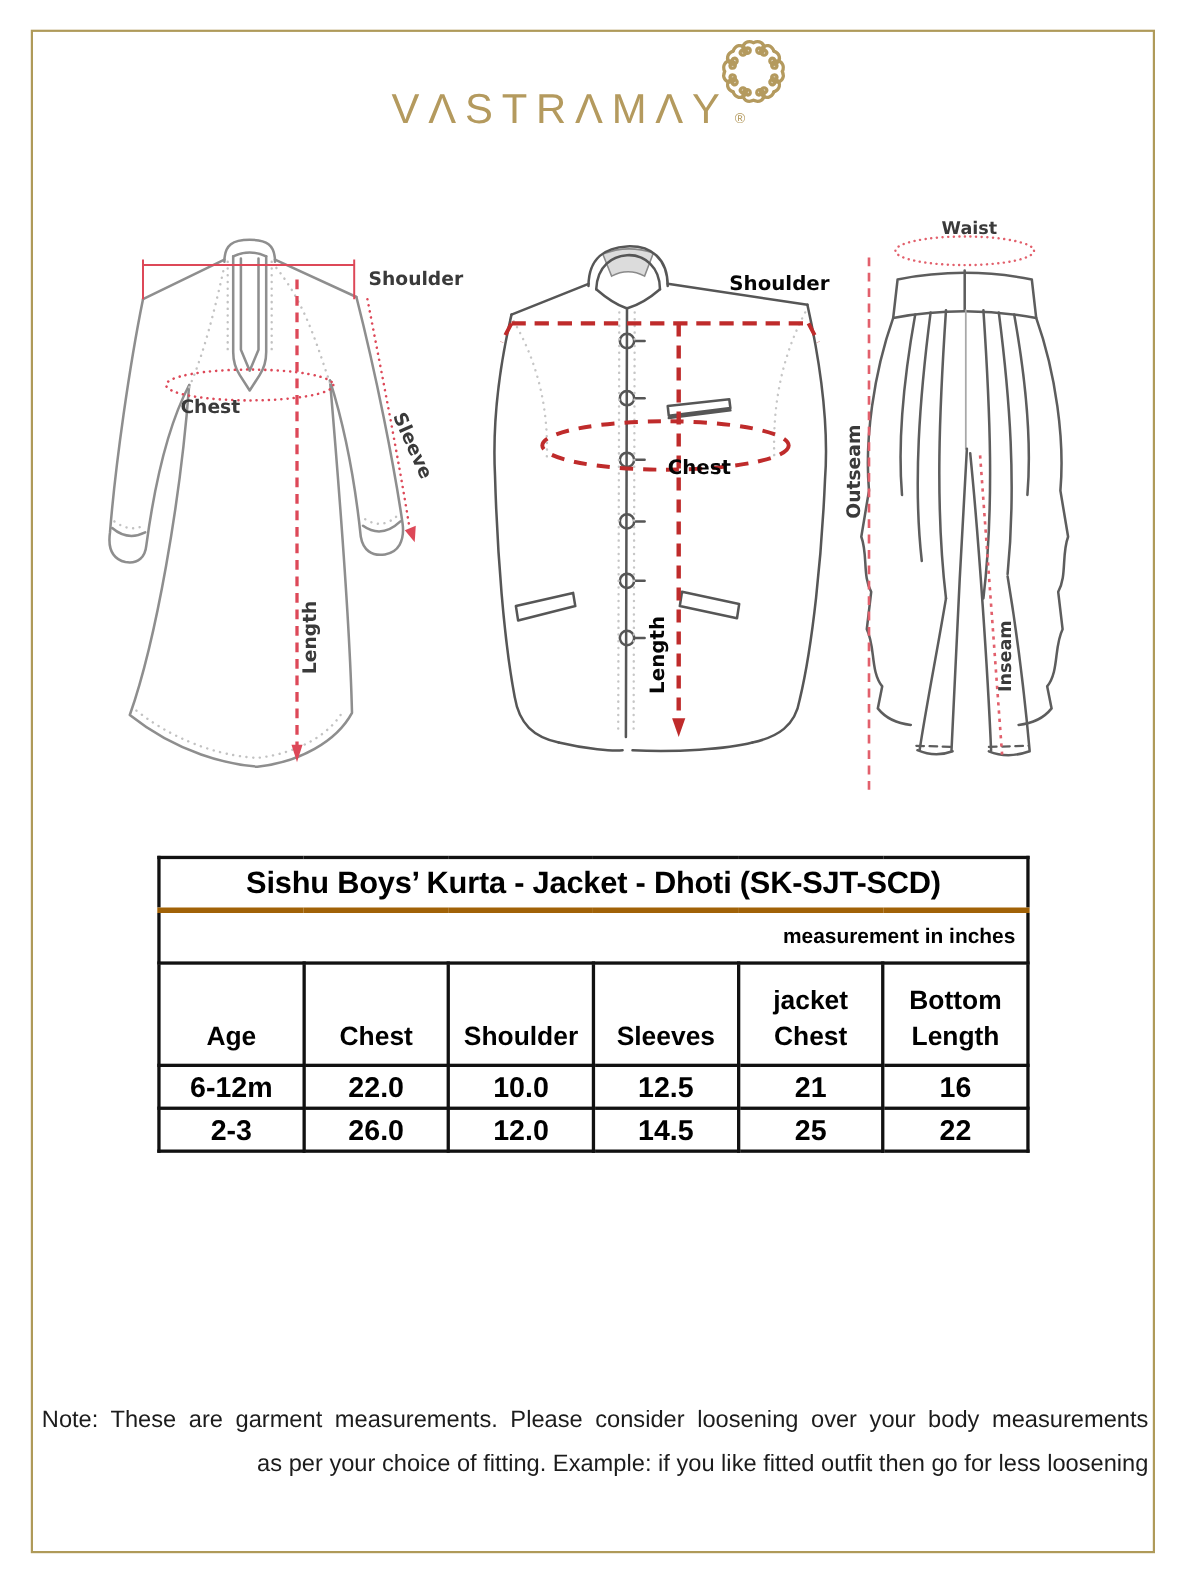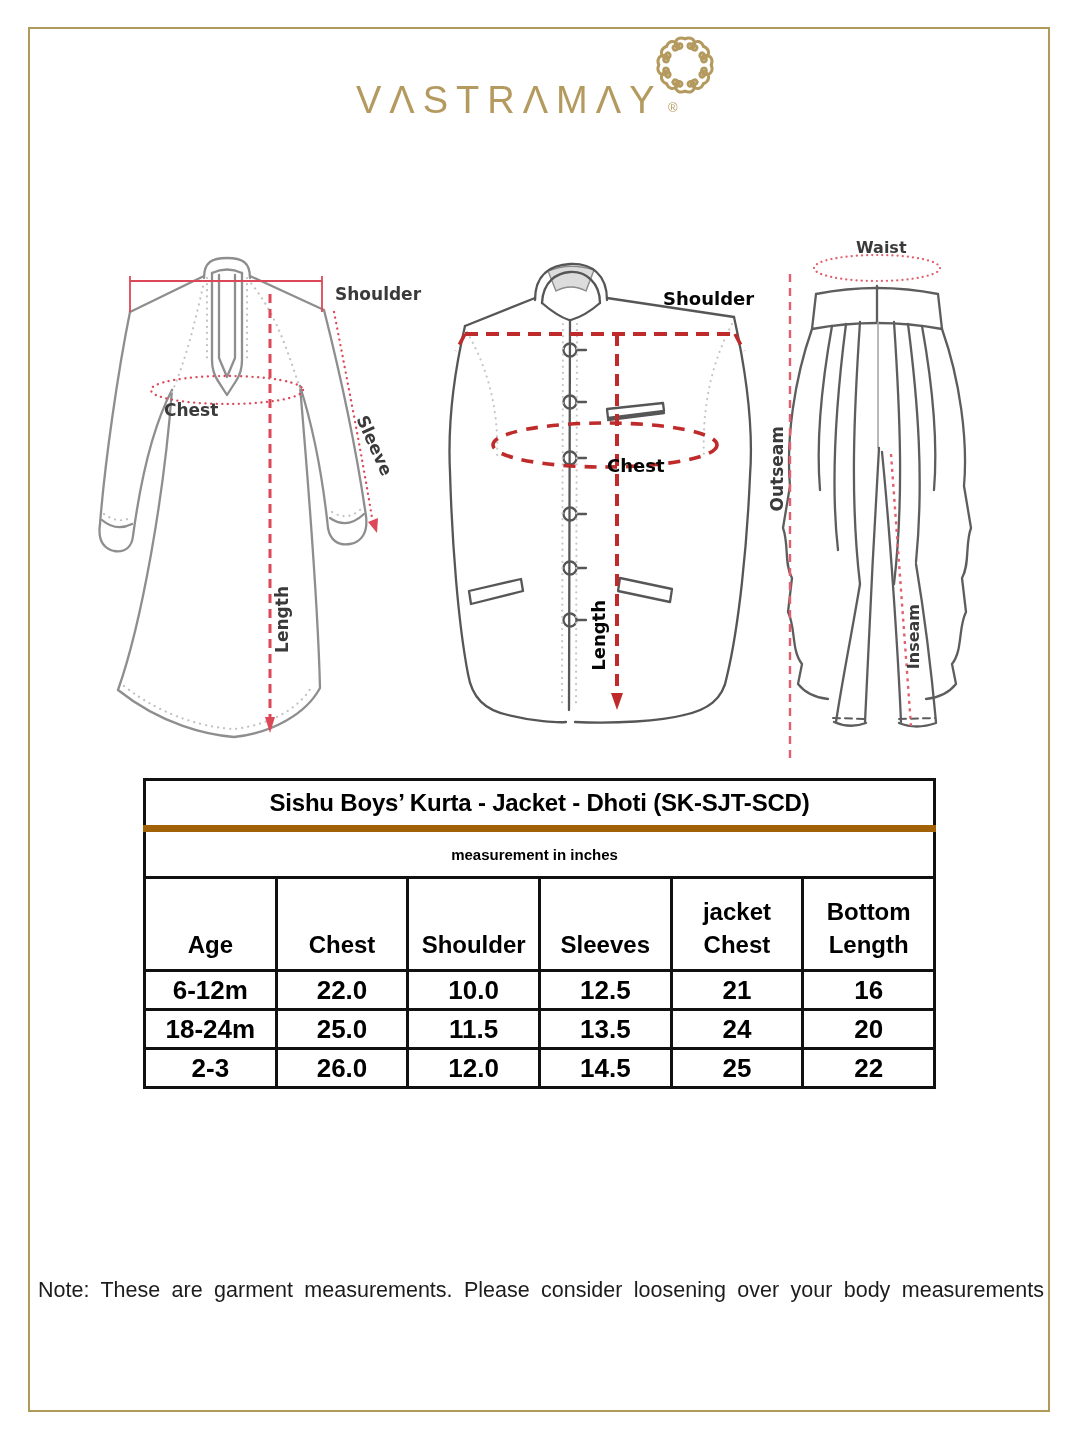--- a/index.html
+++ b/index.html
@@ -9,40 +9,40 @@
   .frame{position:absolute;left:28px;top:27px;width:1018px;height:1381px;
          border:2.5px solid #af9a59;pointer-events:none;}
 
   
   .wordmark{position:absolute;left:356px;top:79px;font-size:38px;letter-spacing:8px;
             color:#b49a5e;font-weight:400;white-space:nowrap;text-align:center;}
   .regmark{position:absolute;left:668px;top:100px;font-size:13px;color:#b49a5e;}
   .emblem{position:absolute;left:654px;top:34px;width:62px;height:62px;}
 
   
-  .dwrap{position:absolute;margin-top:40px;}
+  .dwrap{position:absolute;}
   .dwrap svg{position:absolute;left:0;top:0;overflow:visible;}
   .dlabel{position:absolute;font-family:"DejaVu Sans",sans-serif;font-weight:700;
           font-size:17px;color:#3a3a3a;white-space:nowrap;line-height:1;}
   .dlabel.jk{font-size:18px;color:#050505;}
   .vlabel{writing-mode:vertical-rl;transform:rotate(180deg);}
   .rlabel{transform:rotate(66deg);transform-origin:0 0;}
 
   .sketch{fill:none;stroke-width:2.3;stroke-linecap:round;stroke-linejoin:round;}
   .dots{fill:none;stroke-width:2.2;stroke-linecap:round;stroke-dasharray:0.1 6;}
 
   
   .size-table{position:absolute;left:143px;top:778px;width:793px;
               border-collapse:collapse;table-layout:fixed;
               font-family:"Liberation Sans",sans-serif;color:#000;}
   .size-table td,.size-table th{border:3px solid #111;text-align:center;
               font-weight:700;padding:0;}
-  .size-table .title-row td{height:44px;font-size:24px;letter-spacing:-0.2px;
-              border-bottom:7px solid #a16207;}
-  .size-table .unit-row td{height:44px;font-size:15px;
+  .size-table .title-row td{height:44px;font-size:28px;letter-spacing:-0.2px;
+              border-bottom:5px solid #a16207;}
+  .size-table .unit-row td{height:44px;font-size:19px;text-align:right;
               padding-right:10px;vertical-align:middle;}
   .size-table .head-row th{height:82px;font-size:24px;vertical-align:bottom;
               padding-bottom:8px;white-space:pre-line;line-height:1.35;}
   .size-table .data-row td{height:36px;font-size:26px;vertical-align:middle;}
 
   
   .note{position:absolute;left:38px;top:1248px;width:1006px;
         font-size:21.5px;color:#1c1c1c;line-height:40px;
         font-family:"Liberation Sans",sans-serif;}
   .note .l1{display:block;text-align:justify;text-align-last:justify;}
@@ -233,33 +233,26 @@
     </tr>
     <tr class="data-row">
       <td>6-12m</td>
       <td>22.0</td>
       <td>10.0</td>
       <td>12.5</td>
       <td>21</td>
       <td>16</td>
     </tr>
     <tr class="data-row">
-      <td>18-24m</td>
-      <td>25.0</td>
-      <td>11.5</td>
-      <td>13.5</td>
-      <td>24</td>
-      <td>20</td>
-    </tr>
-    <tr class="data-row">
       <td>2-3</td>
       <td>26.0</td>
       <td>12.0</td>
       <td>14.5</td>
       <td>25</td>
       <td>22</td>
     </tr>
   </tbody>
 </table>
 
 <p class="note">
   <span class="l1">Note: These are garment measurements. Please consider loosening over your body measurements</span>
+  <span class="l2">as per your choice of fitting. Example: if you like fitted outfit then go for less loosening</span>
 </p>
 
 </body></html>

